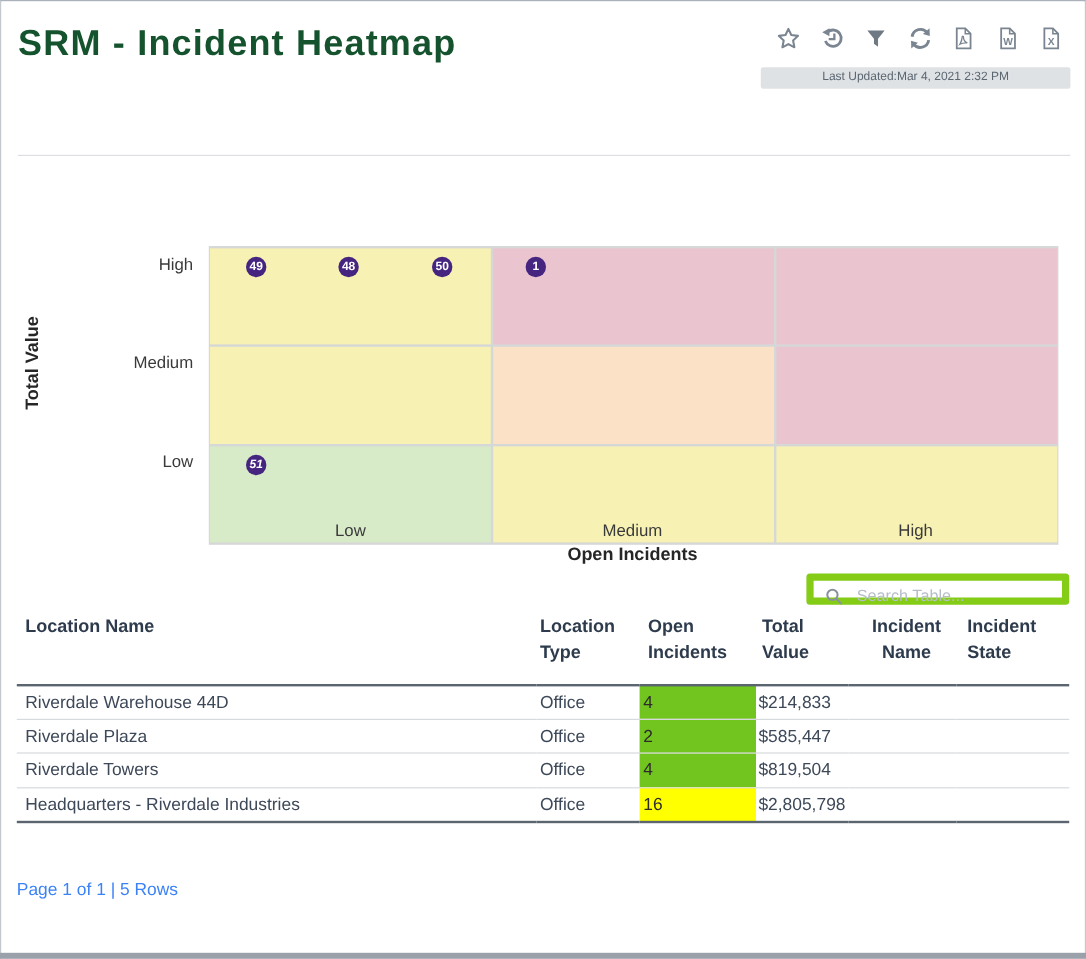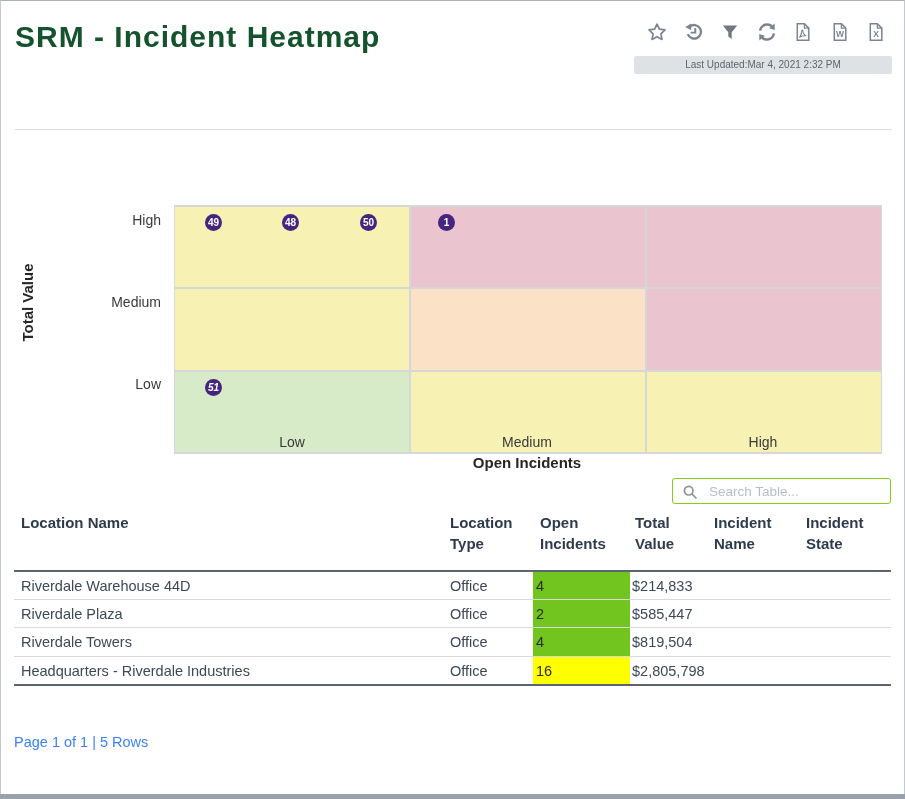--- a/index.html
+++ b/index.html
@@ -23,38 +23,38 @@
 .cell { position:absolute; }
 .dot { position:absolute; width:17px; height:17px; border-radius:50%; background:#452580; color:#fff;
   font-size:10px; font-weight:bold; text-align:center; line-height:17px; }
 .ytick { position:absolute; left:20px; width:140px; text-align:right; font-size:14px; color:#3a3a3a; }
 #ylab { position:absolute; left:-49px; top:293px; width:150px; text-align:center; font-size:15px; font-weight:bold; color:#262626;
   transform:rotate(-90deg); transform-origin:center; }
 .xtick { position:absolute; top:434px; width:120px; text-align:center; font-size:14px; color:#3a3a3a; }
 #xlab { position:absolute; left:447px; top:454px; width:160px; text-align:center; font-size:15px; font-weight:bold; color:#262626; }
 
 
-#search { position:absolute; left:672px; top:478px; width:219px; height:26px; border:1px solid #84cc16; border-radius:3px; background:#fff; }
+#search { position:absolute; left:672px; top:478px; width:219px; height:26px; border:6px solid #84cc16; border-radius:3px; background:#fff; }
 #search svg { position:absolute; left:9px; top:5px; }
 #search span { position:absolute; left:36px; top:5px; font-size:13.5px; color:#b6bdc7; }
 
 
 #tblwrap { position:absolute; left:14px; top:506px; width:877px; }
 table { border-collapse:collapse; width:877px; table-layout:fixed; }
 th { font-size:15px; font-weight:bold; color:#2e3b4d; text-align:left; vertical-align:top; padding-top:6px; line-height:21px; }
 thead tr { height:65px; }
 thead { border-bottom:2px solid #5b6570; }
 td { font-size:14.5px; color:#3d4858; padding:0; vertical-align:middle; line-height:21px; }
 tbody tr { border-bottom:1px solid #d7dadd; }
 tbody tr:last-child { border-bottom:2px solid #5b6570; }
 .c1 { width:433px; padding-left:7px; padding-right:16px;margin-left:16px; }
 .c2 { width:86px; padding-left:3px; }
 .c3 { width:97px; padding-left:3px; }
 .c4 { width:77px; padding-left:2px; }
-.c5 { width:90px; padding-left:8px; }
+.c5 { width:90px; padding-left:8px;text-align:center; }
 .c6 { width:94px; padding-left:8px; }
 tbody tr.r1 { height:48px; }
 tr.r1 td { line-height:22.5px; }
 tbody tr.rn { height:28.4px; }
 tr.rn td { padding-top:2px; }
 th.c3 { padding-left:7px; }
 th.c4 { padding-left:5px; }
 th.c5 { padding-left:7px; }
 th.c6 { padding-left:9px; }
 td.green { background:#72c41e; color:#2c2c2c; }

